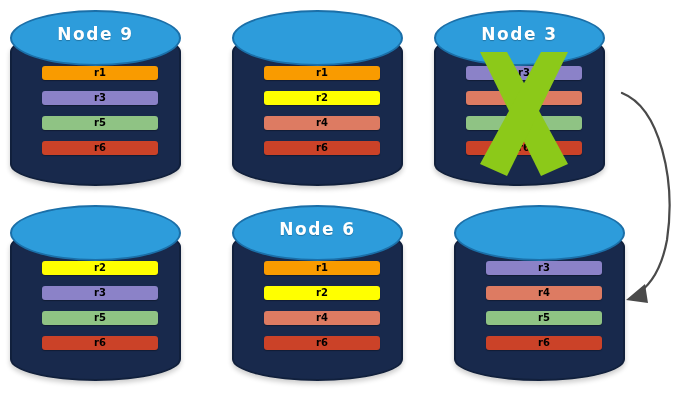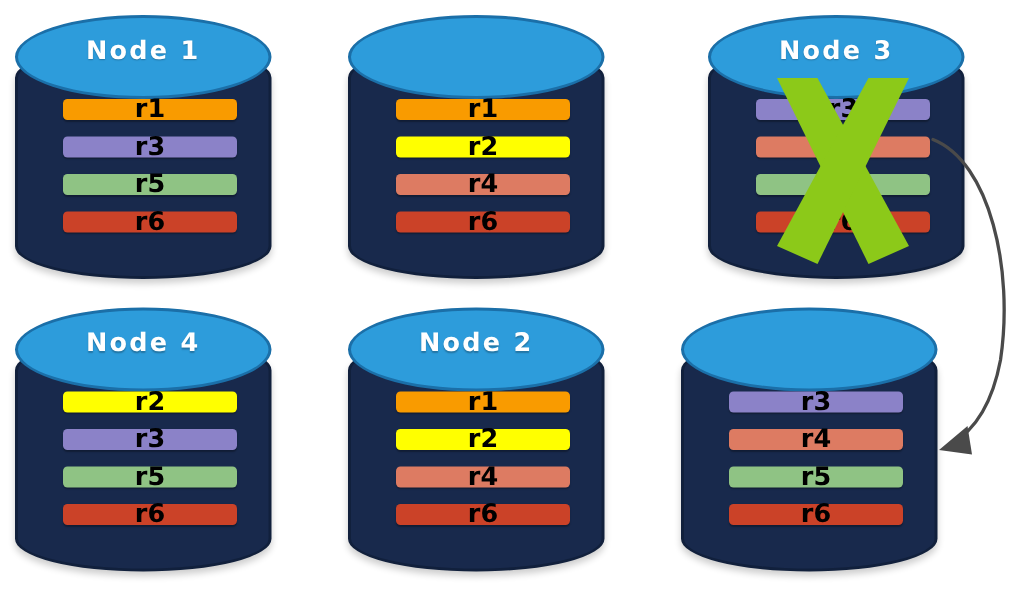--- a/index.html
+++ b/index.html
@@ -80,21 +80,21 @@
     box-shadow: 0 1px 1px rgba(0,0,0,0.30);
   }
   .bar:last-child { margin-bottom: 12px; }
   .bar-label {
     position: absolute;
     left: 0; top: 0;
     width: 100%;
     height: 14px;
     line-height: 14px;
     text-align: center;
-    font-size: 17px;
+    font-size: 10px;
     font-weight: bold;
     color: #000000;
   }
 
   
   .x-mark {
     position: absolute;
     left: 32px;
     top: 42px;
     width: 116px;
@@ -113,21 +113,21 @@
     pointer-events: none;
   }
 </style>
 </head>
 <body>
 
 <div id="stage">
     <div class="node" style="left: 10px; top: 10px;">
       <div class="cyl-body" style="background: rgb(24, 41, 76); border-color: rgb(17, 32, 60);"></div>
       <div class="cyl-top" style="background: rgb(45, 156, 219); border-color: rgb(27, 111, 168);"></div>
-      <div class="node-label">Node 1</div>
+      <div class="node-label">Node 9</div>
       <div class="bars">
         <div class="bar" style="background: rgb(249, 155, 0);">
           <span class="bar-label">r1</span>
         </div>
         <div class="bar" style="background: rgb(139, 130, 200);">
           <span class="bar-label">r3</span>
         </div>
         <div class="bar" style="background: rgb(143, 195, 132);">
           <span class="bar-label">r5</span>
         </div>
@@ -147,21 +147,21 @@
           <span class="bar-label">r2</span>
         </div>
         <div class="bar" style="background: rgb(221, 123, 98);">
           <span class="bar-label">r4</span>
         </div>
         <div class="bar" style="background: rgb(203, 66, 40);">
           <span class="bar-label">r6</span>
         </div>
       </div>
     </div>
-    <div class="node" style="left: 472px; top: 10px;">
+    <div class="node" style="left: 434px; top: 10px;">
       <div class="cyl-body" style="background: rgb(24, 41, 76); border-color: rgb(17, 32, 60);"></div>
       <div class="cyl-top" style="background: rgb(45, 156, 219); border-color: rgb(27, 111, 168);"></div>
       <div class="node-label">Node 3</div>
       <div class="bars">
         <div class="bar" style="background: rgb(139, 130, 200);">
           <span class="bar-label">r3</span>
         </div>
         <div class="bar" style="background: rgb(221, 123, 98);">
           <span class="bar-label">r4</span>
         </div>
@@ -173,40 +173,39 @@
         </div>
       </div>
       <svg class="x-mark" viewBox="0 0 116 124">
         <polygon points="14,0 41,0 102,112 75,124" fill="#8CC919"></polygon>
         <polygon points="102,0 75,0 14,112 41,124" fill="#8CC919"></polygon>
       </svg>
     </div>
     <div class="node" style="left: 10px; top: 205px;">
       <div class="cyl-body" style="background: rgb(24, 41, 76); border-color: rgb(17, 32, 60);"></div>
       <div class="cyl-top" style="background: rgb(45, 156, 219); border-color: rgb(27, 111, 168);"></div>
-      <div class="node-label">Node 4</div>
       <div class="bars">
         <div class="bar" style="background: rgb(255, 255, 0);">
           <span class="bar-label">r2</span>
         </div>
         <div class="bar" style="background: rgb(139, 130, 200);">
           <span class="bar-label">r3</span>
         </div>
         <div class="bar" style="background: rgb(143, 195, 132);">
           <span class="bar-label">r5</span>
         </div>
         <div class="bar" style="background: rgb(203, 66, 40);">
           <span class="bar-label">r6</span>
         </div>
       </div>
     </div>
     <div class="node" style="left: 232px; top: 205px;">
       <div class="cyl-body" style="background: rgb(24, 41, 76); border-color: rgb(17, 32, 60);"></div>
       <div class="cyl-top" style="background: rgb(45, 156, 219); border-color: rgb(27, 111, 168);"></div>
-      <div class="node-label">Node 2</div>
+      <div class="node-label">Node 6</div>
       <div class="bars">
         <div class="bar" style="background: rgb(249, 155, 0);">
           <span class="bar-label">r1</span>
         </div>
         <div class="bar" style="background: rgb(255, 255, 0);">
           <span class="bar-label">r2</span>
         </div>
         <div class="bar" style="background: rgb(221, 123, 98);">
           <span class="bar-label">r4</span>
         </div>

